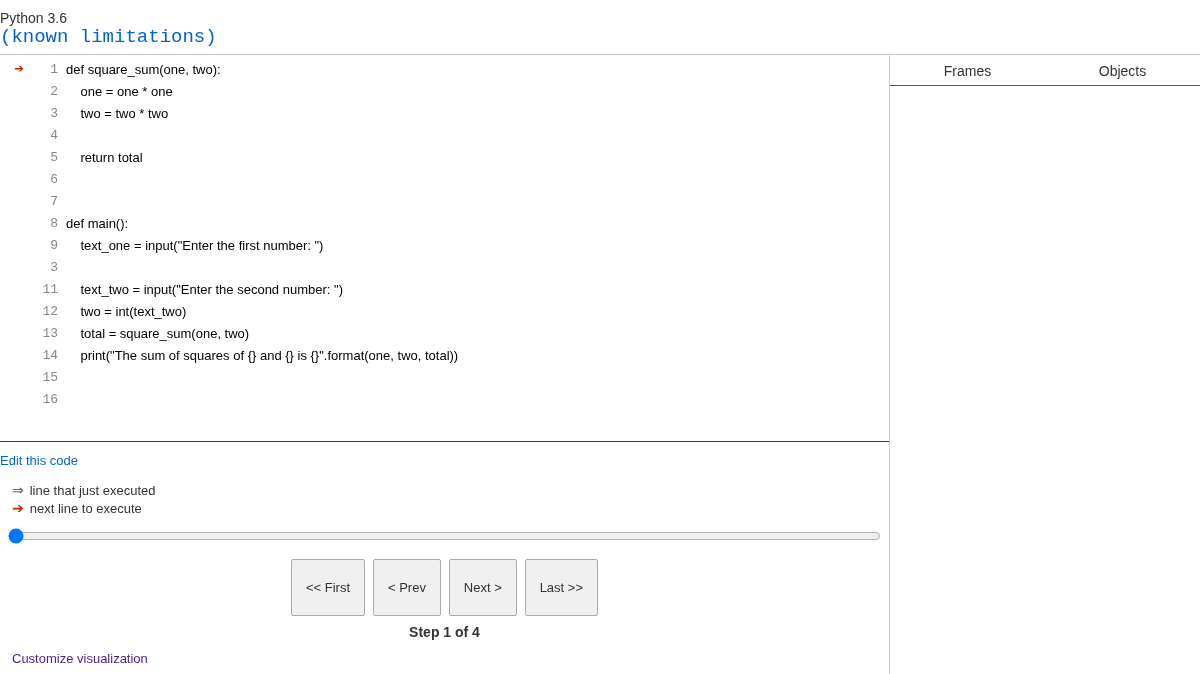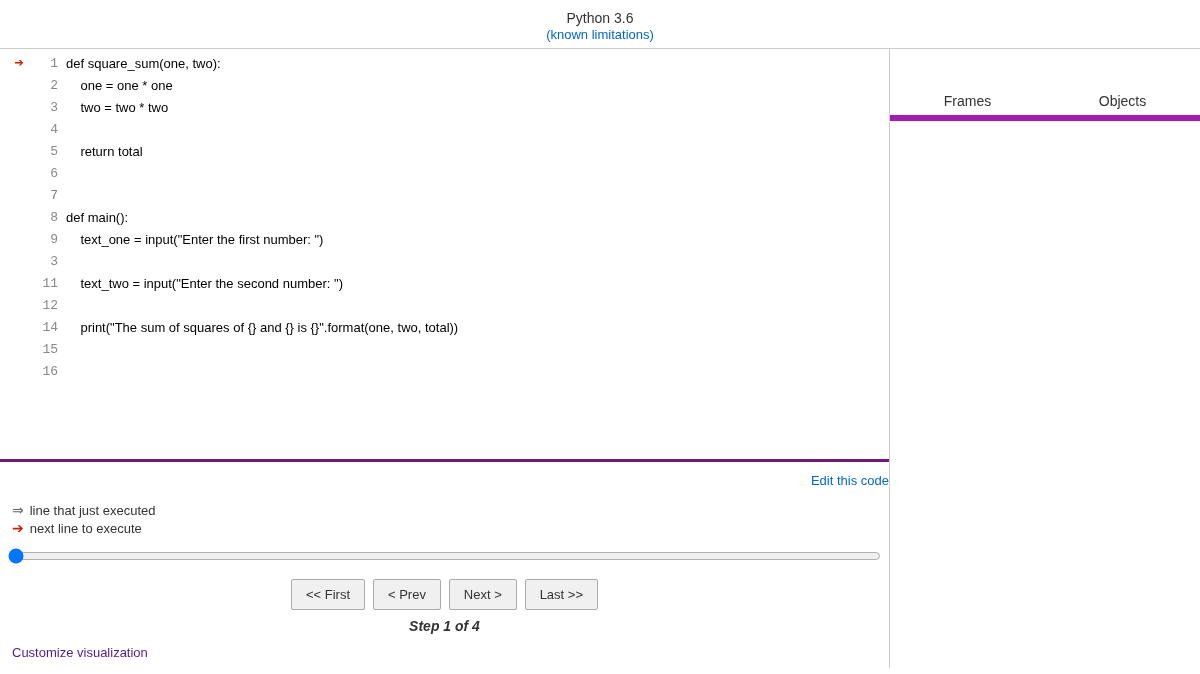--- a/index.html
+++ b/index.html
@@ -3,33 +3,34 @@
   <meta charset="utf-8">
   <style>
     * { box-sizing: border-box; margin: 0; padding: 0; }
     body {
       font-family: Arial, sans-serif;
       font-size: 14px;
       background: #fff;
       color: #333;
     }
     .top-header {
-      text-align: center;
+      text-align: left;
       padding: 10px 0 6px;
       border-bottom: 1px solid #ccc;
     }
     .top-header .title {
       font-size: 14px;
       color: #333;
     }
     .top-header .limitations-link {
-      font-size: 13px;
+      font-size: 19px;
       color: #0066cc;
       text-decoration: none;
       cursor: pointer;
+      font-family: Liberation Mono, monospace;
     }
     .main-layout {
       display: flex;
       height: calc(674px - 55px);
     }
     .code-panel {
       flex: 1;
       border-right: 1px solid #ccc;
       display: flex;
       flex-direction: column;
@@ -69,23 +70,23 @@
       flex-shrink: 0;
       margin-right: 8px;
     }
     .line-content {
       font-family: Liberation Sans, sans-serif;
       font-size: 13px;
       white-space: pre;
       color: #000;
     }
     .edit-link-area {
-      text-align: right;
+      text-align: left;
       padding: 10px 0 8px;
-      border-top: 3px solid #701a75;
+      border-top: 1px solid #701a75;
     }
     .edit-link {
       color: #0066cc;
       text-decoration: none;
       font-size: 13px;
       cursor: pointer;
     }
     .legend-area {
       padding: 6px 12px;
       font-size: 13px;
@@ -113,54 +114,52 @@
       width: 100%;
       cursor: pointer;
     }
     .nav-area {
       text-align: center;
       padding: 6px 0 4px;
     }
     .nav-btn {
       border: 1px solid #aaa;
       background: #f0f0f0;
-      padding: 7px 14px;
+      padding: 20px 14px;
       margin: 0 2px;
       font-size: 13px;
       cursor: pointer;
       border-radius: 2px;
       color: #333;
     }
     .step-label {
       text-align: center;
       font-size: 14px;
       font-weight: bold;
       padding: 4px 0 6px;
       color: #333;
-      font-style: italic;
     }
     .customize-link {
       padding: 4px 12px 8px;
     }
     .customize-link a {
       color: #4c1d95;
       font-size: 13px;
       text-decoration: none;
       cursor: pointer;
     }
     .right-panel {
       width: 310px;
       display: flex;
       flex-direction: column;
     }
     .right-panel-header {
       display: flex;
-      border-bottom: 6px solid #a21caf;
+      border-bottom: 1px solid #a21caf;
       padding: 8px 0 6px;
-      margin-top: 36px;
     }
     .right-panel-tab {
       flex: 1;
       text-align: center;
       font-size: 14px;
       color: #333;
       cursor: pointer;
     }
   </style>
 </head>
@@ -225,20 +224,26 @@
           <span class="line-num">3</span>
         </div>
         <div class="code-line">
           <span class="line-arrow"></span>
           <span class="line-num">11</span>
           <span class="line-content">    text_two = input("Enter the second number: ")</span>
         </div>
         <div class="code-line">
           <span class="line-arrow"></span>
           <span class="line-num">12</span>
+          <span class="line-content">    two = int(text_two)</span>
+        </div>
+        <div class="code-line">
+          <span class="line-arrow"></span>
+          <span class="line-num">13</span>
+          <span class="line-content">    total = square_sum(one, two)</span>
         </div>
         <div class="code-line">
           <span class="line-arrow"></span>
           <span class="line-num">14</span>
           <span class="line-content">    print("The sum of squares of {} and {} is {}".format(one, two, total))</span>
         </div>
         <div class="code-line">
           <span class="line-arrow"></span>
           <span class="line-num">15</span>
           <span class="line-content"></span>

